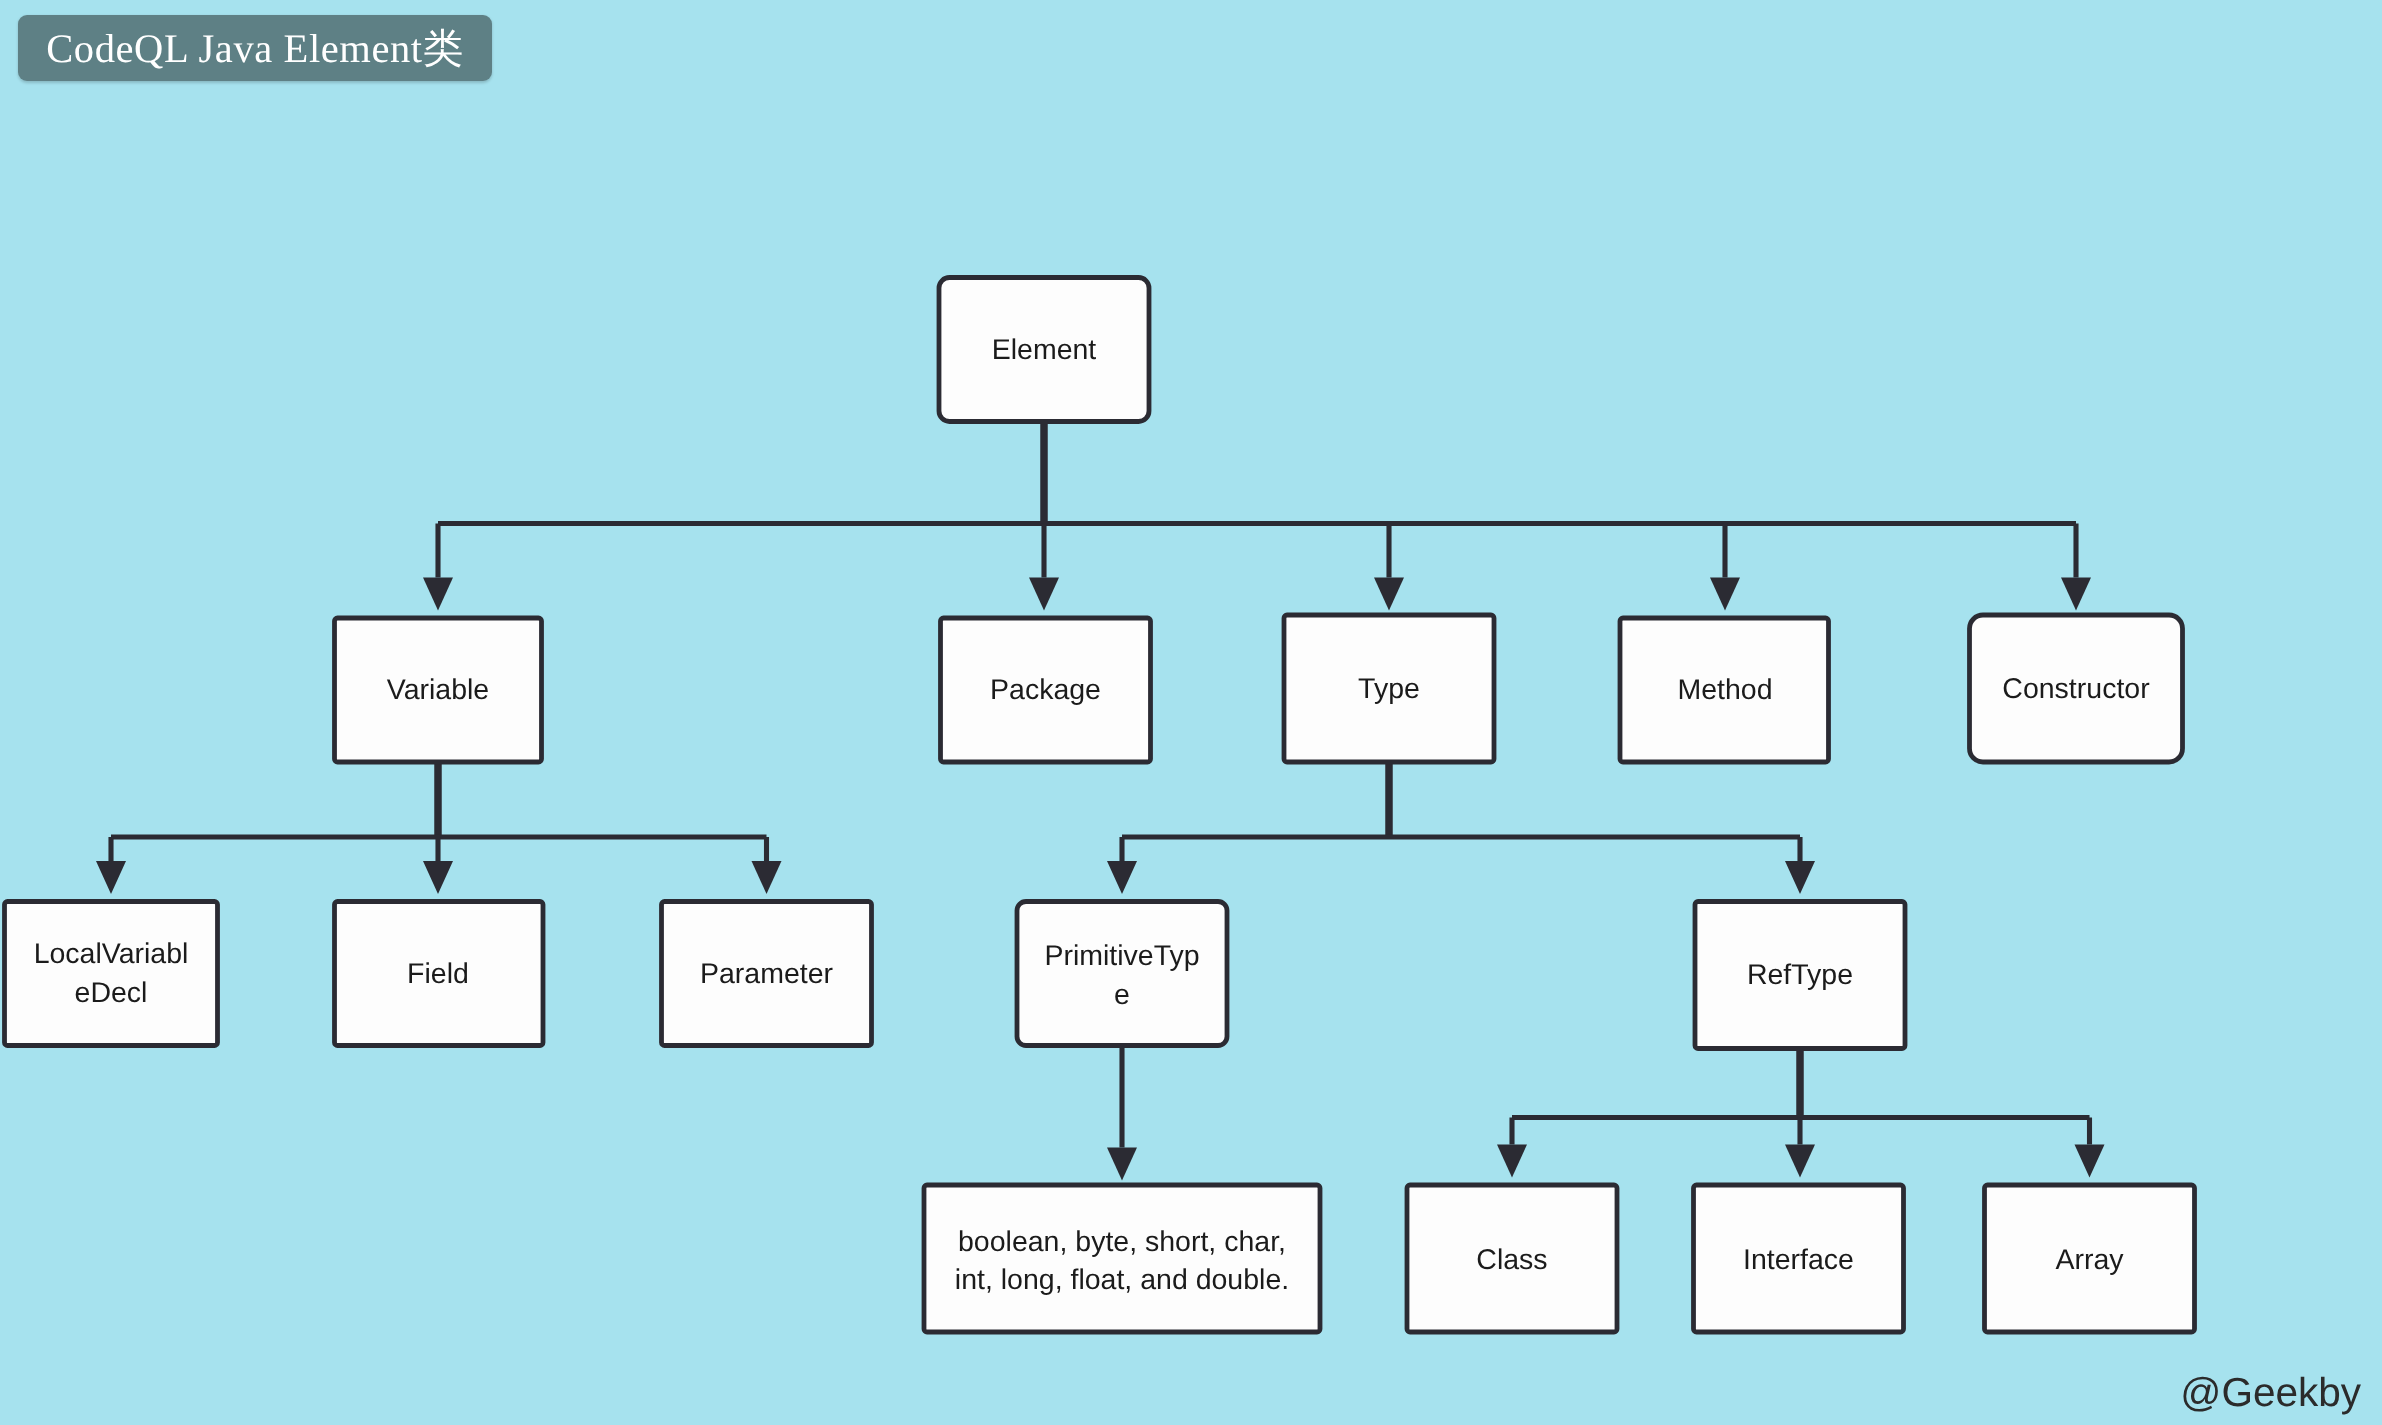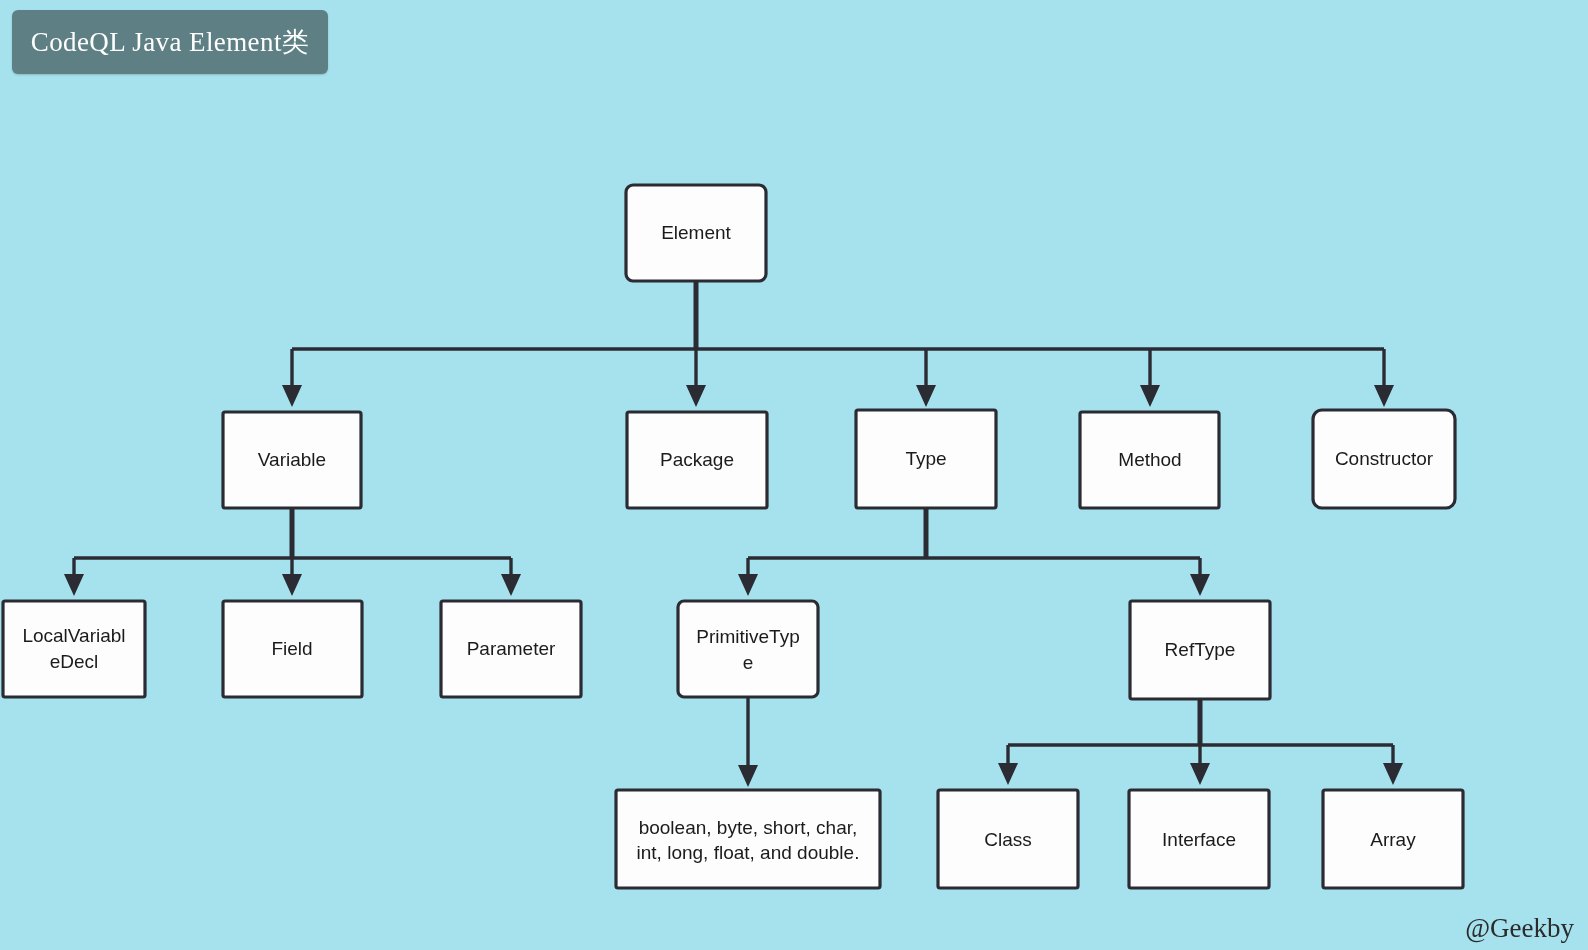--- a/index.html
+++ b/index.html
@@ -18,41 +18,41 @@
     position: absolute;
     inset: 0;
     width: 1588px;
     height: 950px;
   }
   .title-banner {
     position: absolute;
     left: 12px;
     top: 10px;
     width: 316px;
-    height: 64px;
+    height: 44px;
     background: #5e8085;
     border-radius: 6px;
     display: flex;
     align-items: center;
     justify-content: center;
     box-shadow: 0 1px 2px rgba(0,0,0,0.18);
   }
   .title-text {
     color: #ffffff;
     font-family: "Liberation Serif", serif;
     font-size: 27px;
     letter-spacing: 0.4px;
     white-space: nowrap;
   }
   .watermark {
     position: absolute;
     right: 14px;
     bottom: 6px;
     color: #2b2b2b;
-    font-family: Liberation Serif, serif;
+    font-family: Liberation Sans, sans-serif;
     font-size: 27px;
     font-weight: 400;
   }
   .node-rect {
     fill: #fdfdfd;
     stroke: #2b2b33;
     stroke-width: 3.2;
   }
   .node-label {
     font-family: "Liberation Sans", sans-serif;

